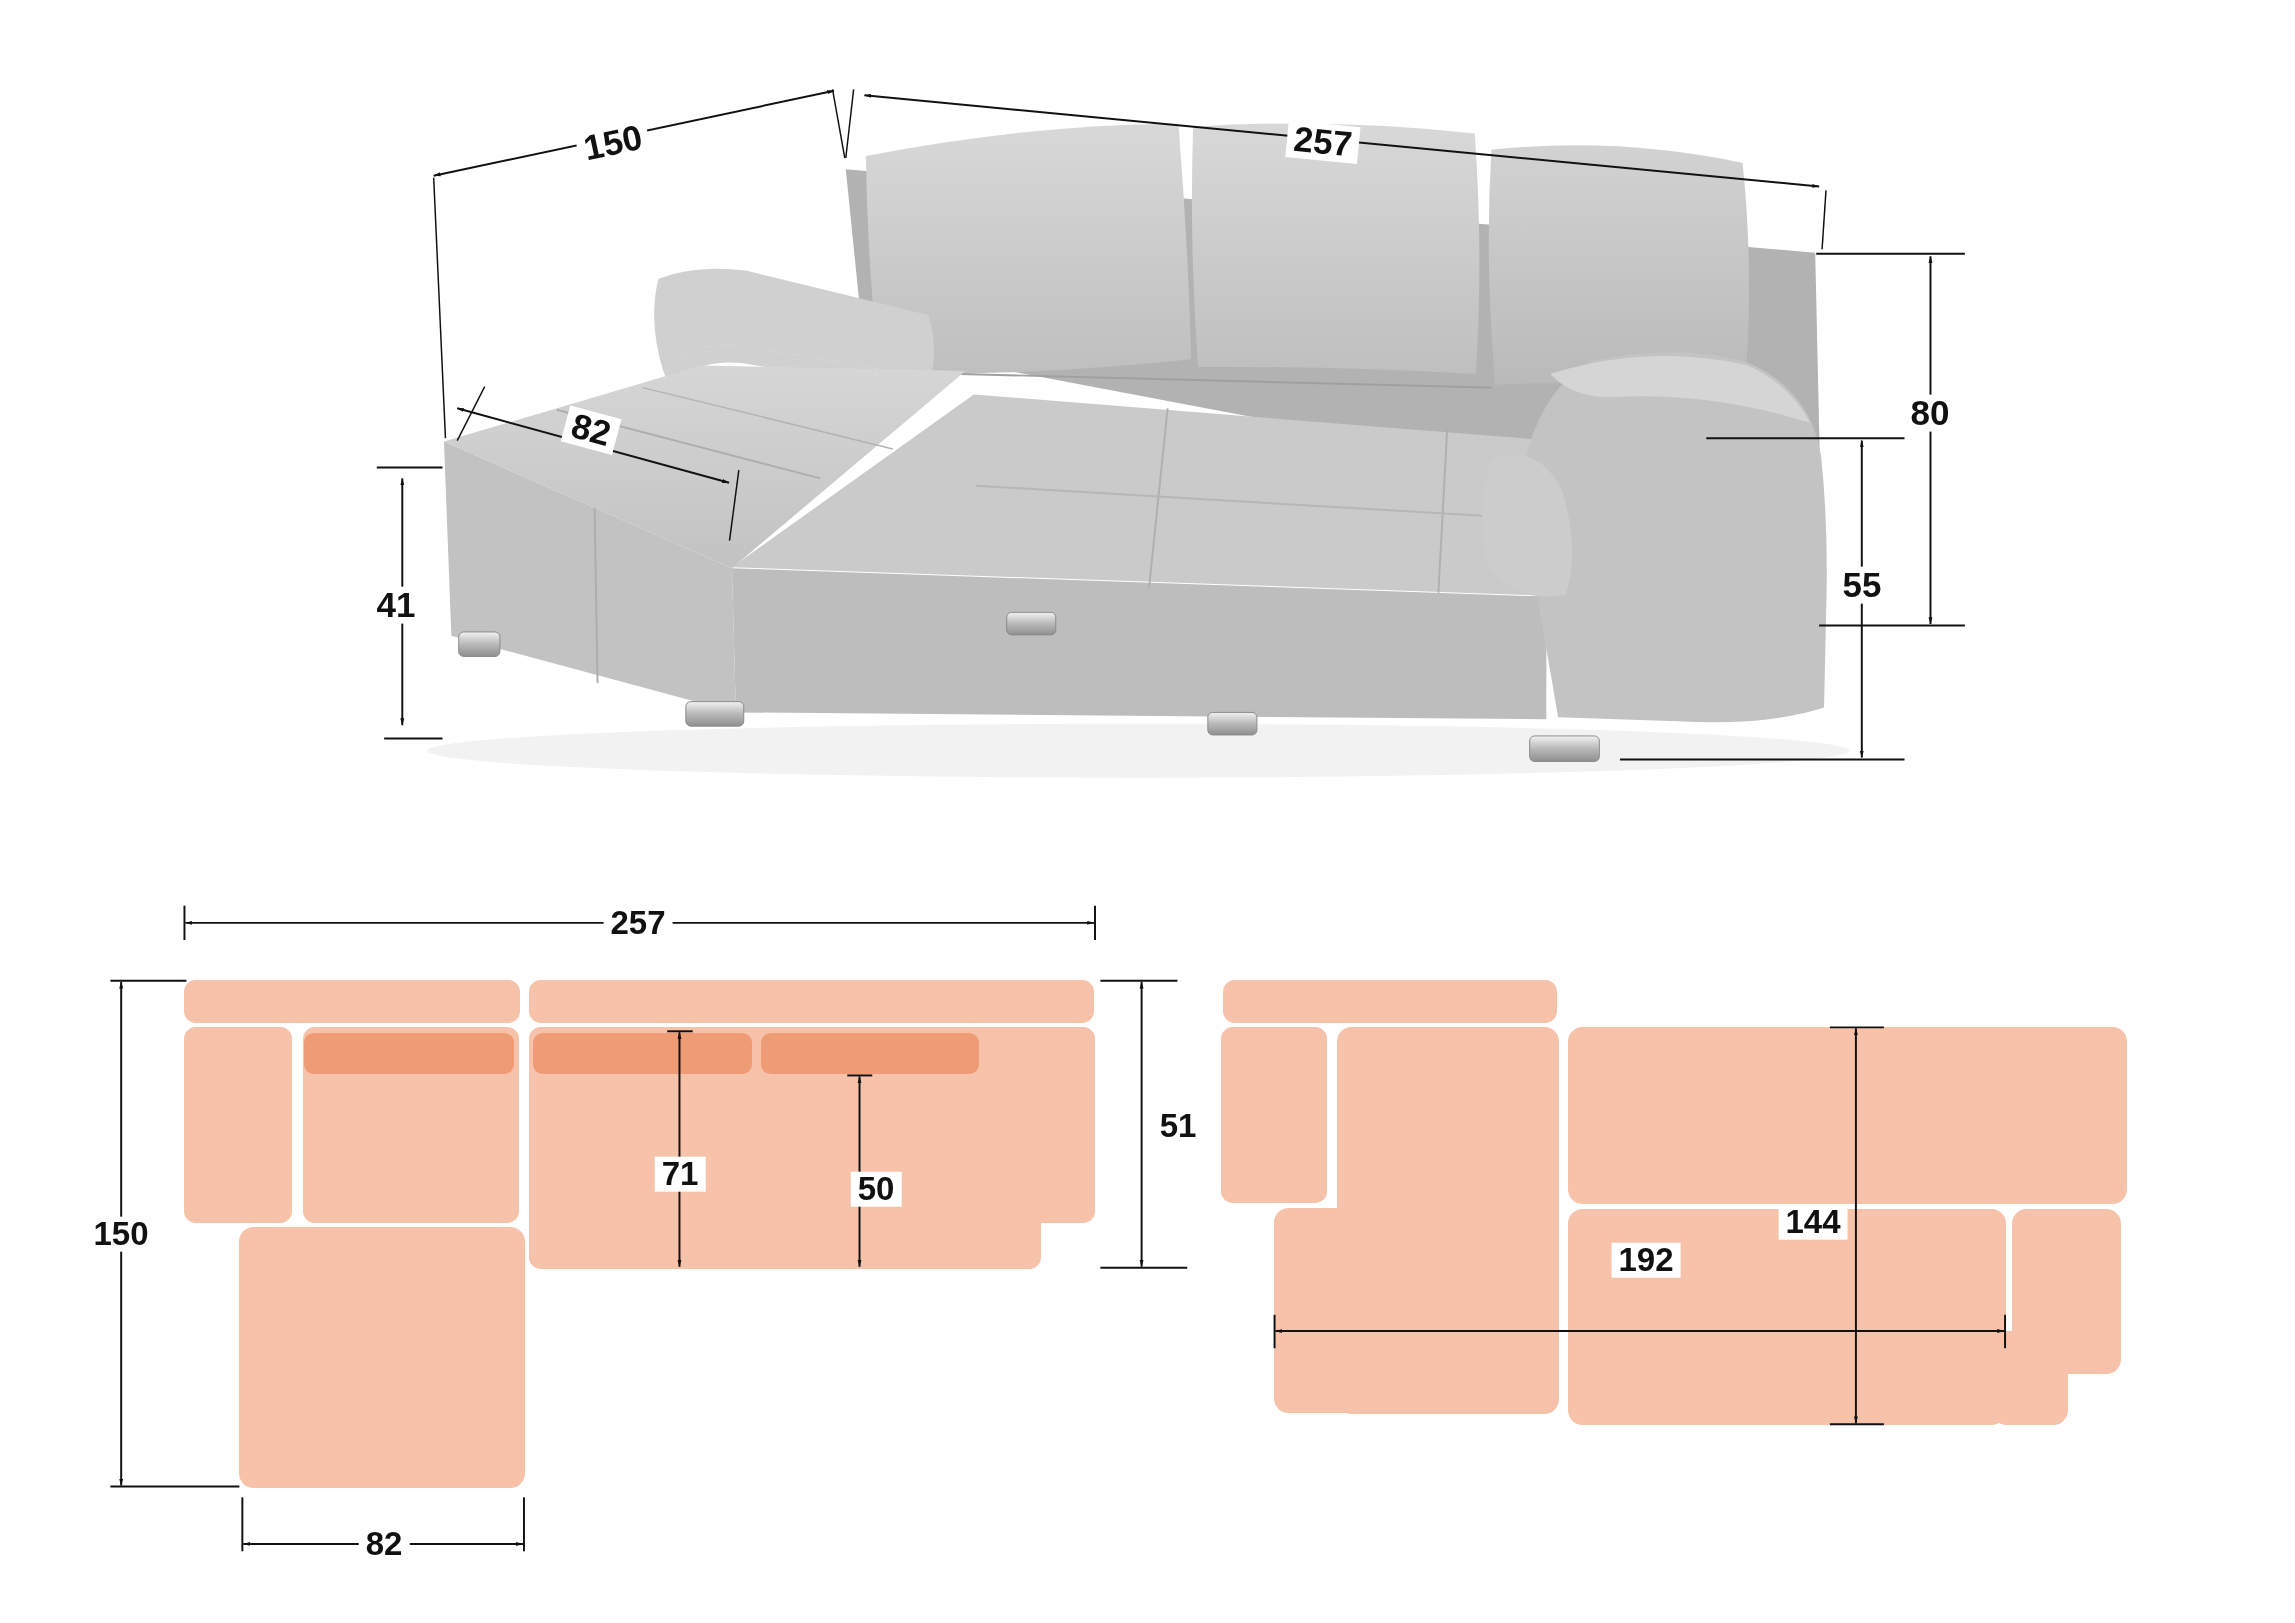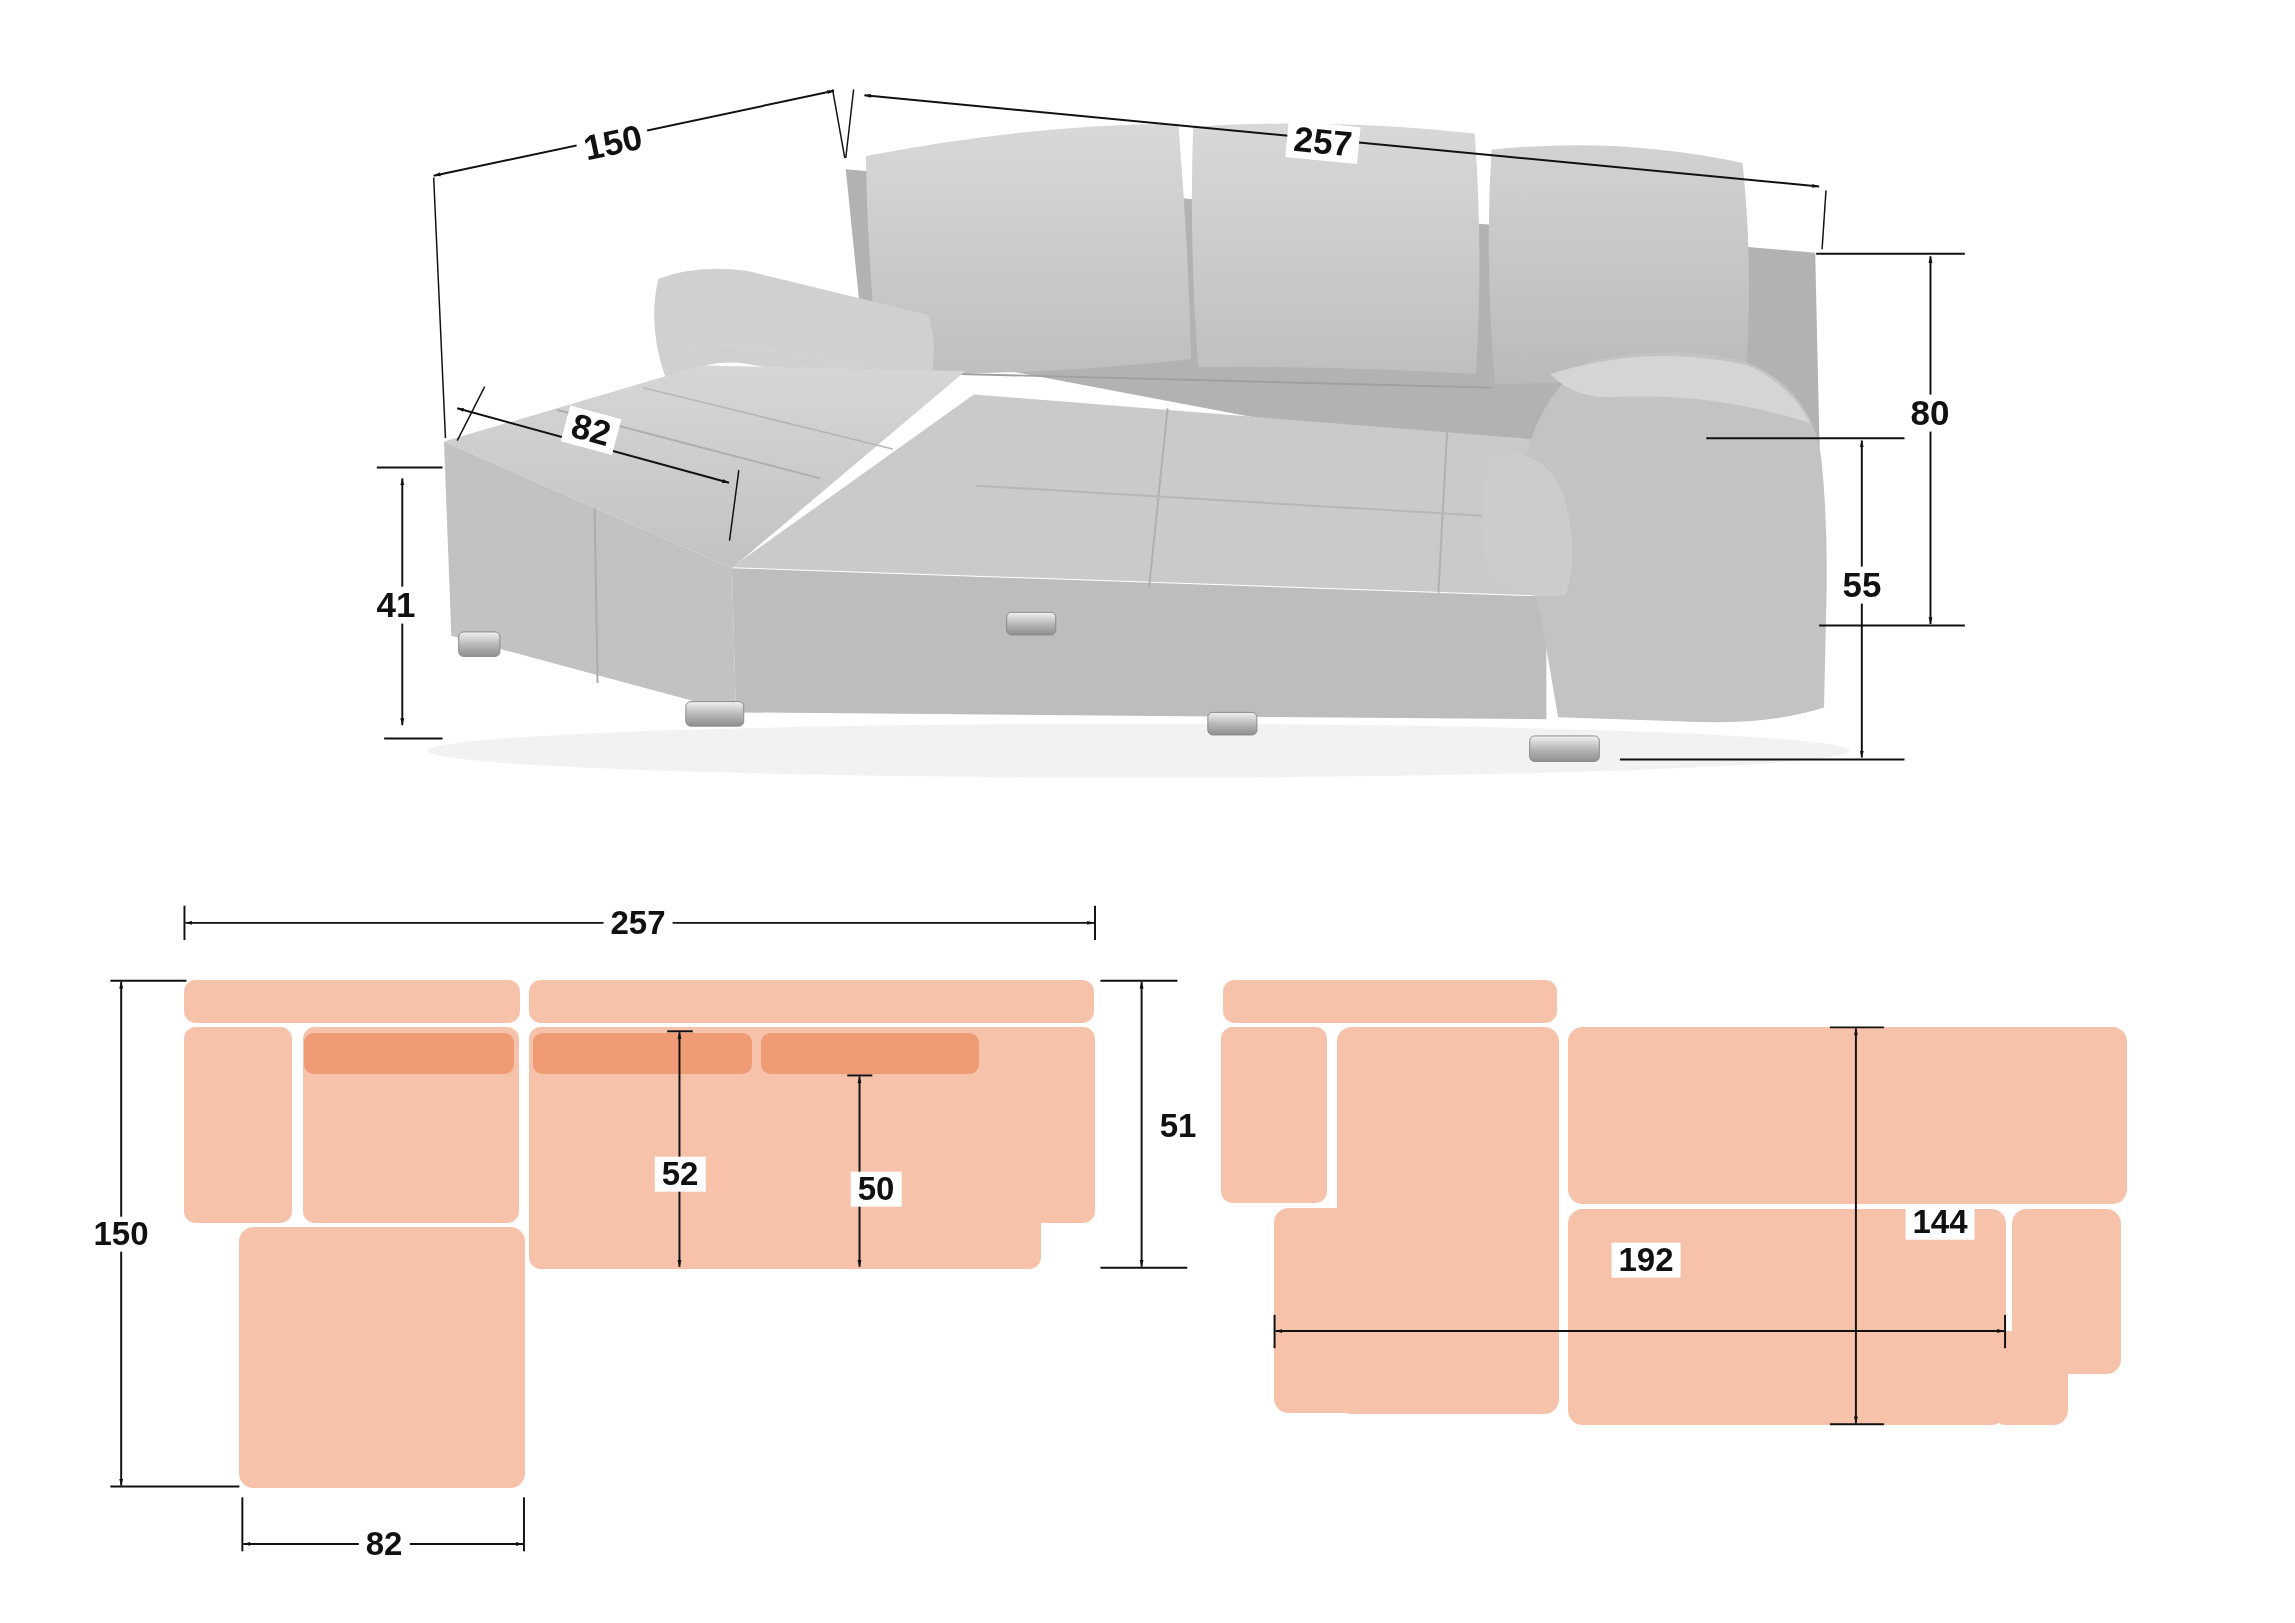--- a/index.html
+++ b/index.html
@@ -171,18 +171,18 @@
 <div class="dim-label" style="left:1323px;top:142px;transform:translate(-50%,-50%) rotate(5.5deg)">257</div>
 <div class="dim-label" style="left:591px;top:430px;transform:translate(-50%,-50%) rotate(15deg)">82</div>
 <div class="dim-label" style="left:396px;top:605px">41</div>
 <div class="dim-label" style="left:1930px;top:413px">80</div>
 <div class="dim-label" style="left:1862px;top:585px">55</div>
 
 <div class="dim-label plan" style="left:638px;top:923px">257</div>
 <div class="dim-label plan" style="left:121px;top:1234px">150</div>
 <div class="dim-label plan" style="left:384px;top:1544px">82</div>
 <div class="dim-label plan" style="left:1178px;top:1126px">51</div>
-<div class="dim-label plan" style="left:680px;top:1174px">52</div>
+<div class="dim-label plan" style="left:680px;top:1174px">71</div>
 <div class="dim-label plan" style="left:876px;top:1189px">50</div>
 
-<div class="dim-label plan" style="left:1940px;top:1222px">144</div>
+<div class="dim-label plan" style="left:1813px;top:1222px">144</div>
 <div class="dim-label plan" style="left:1646px;top:1260px">192</div>
 
 
 </body></html>

